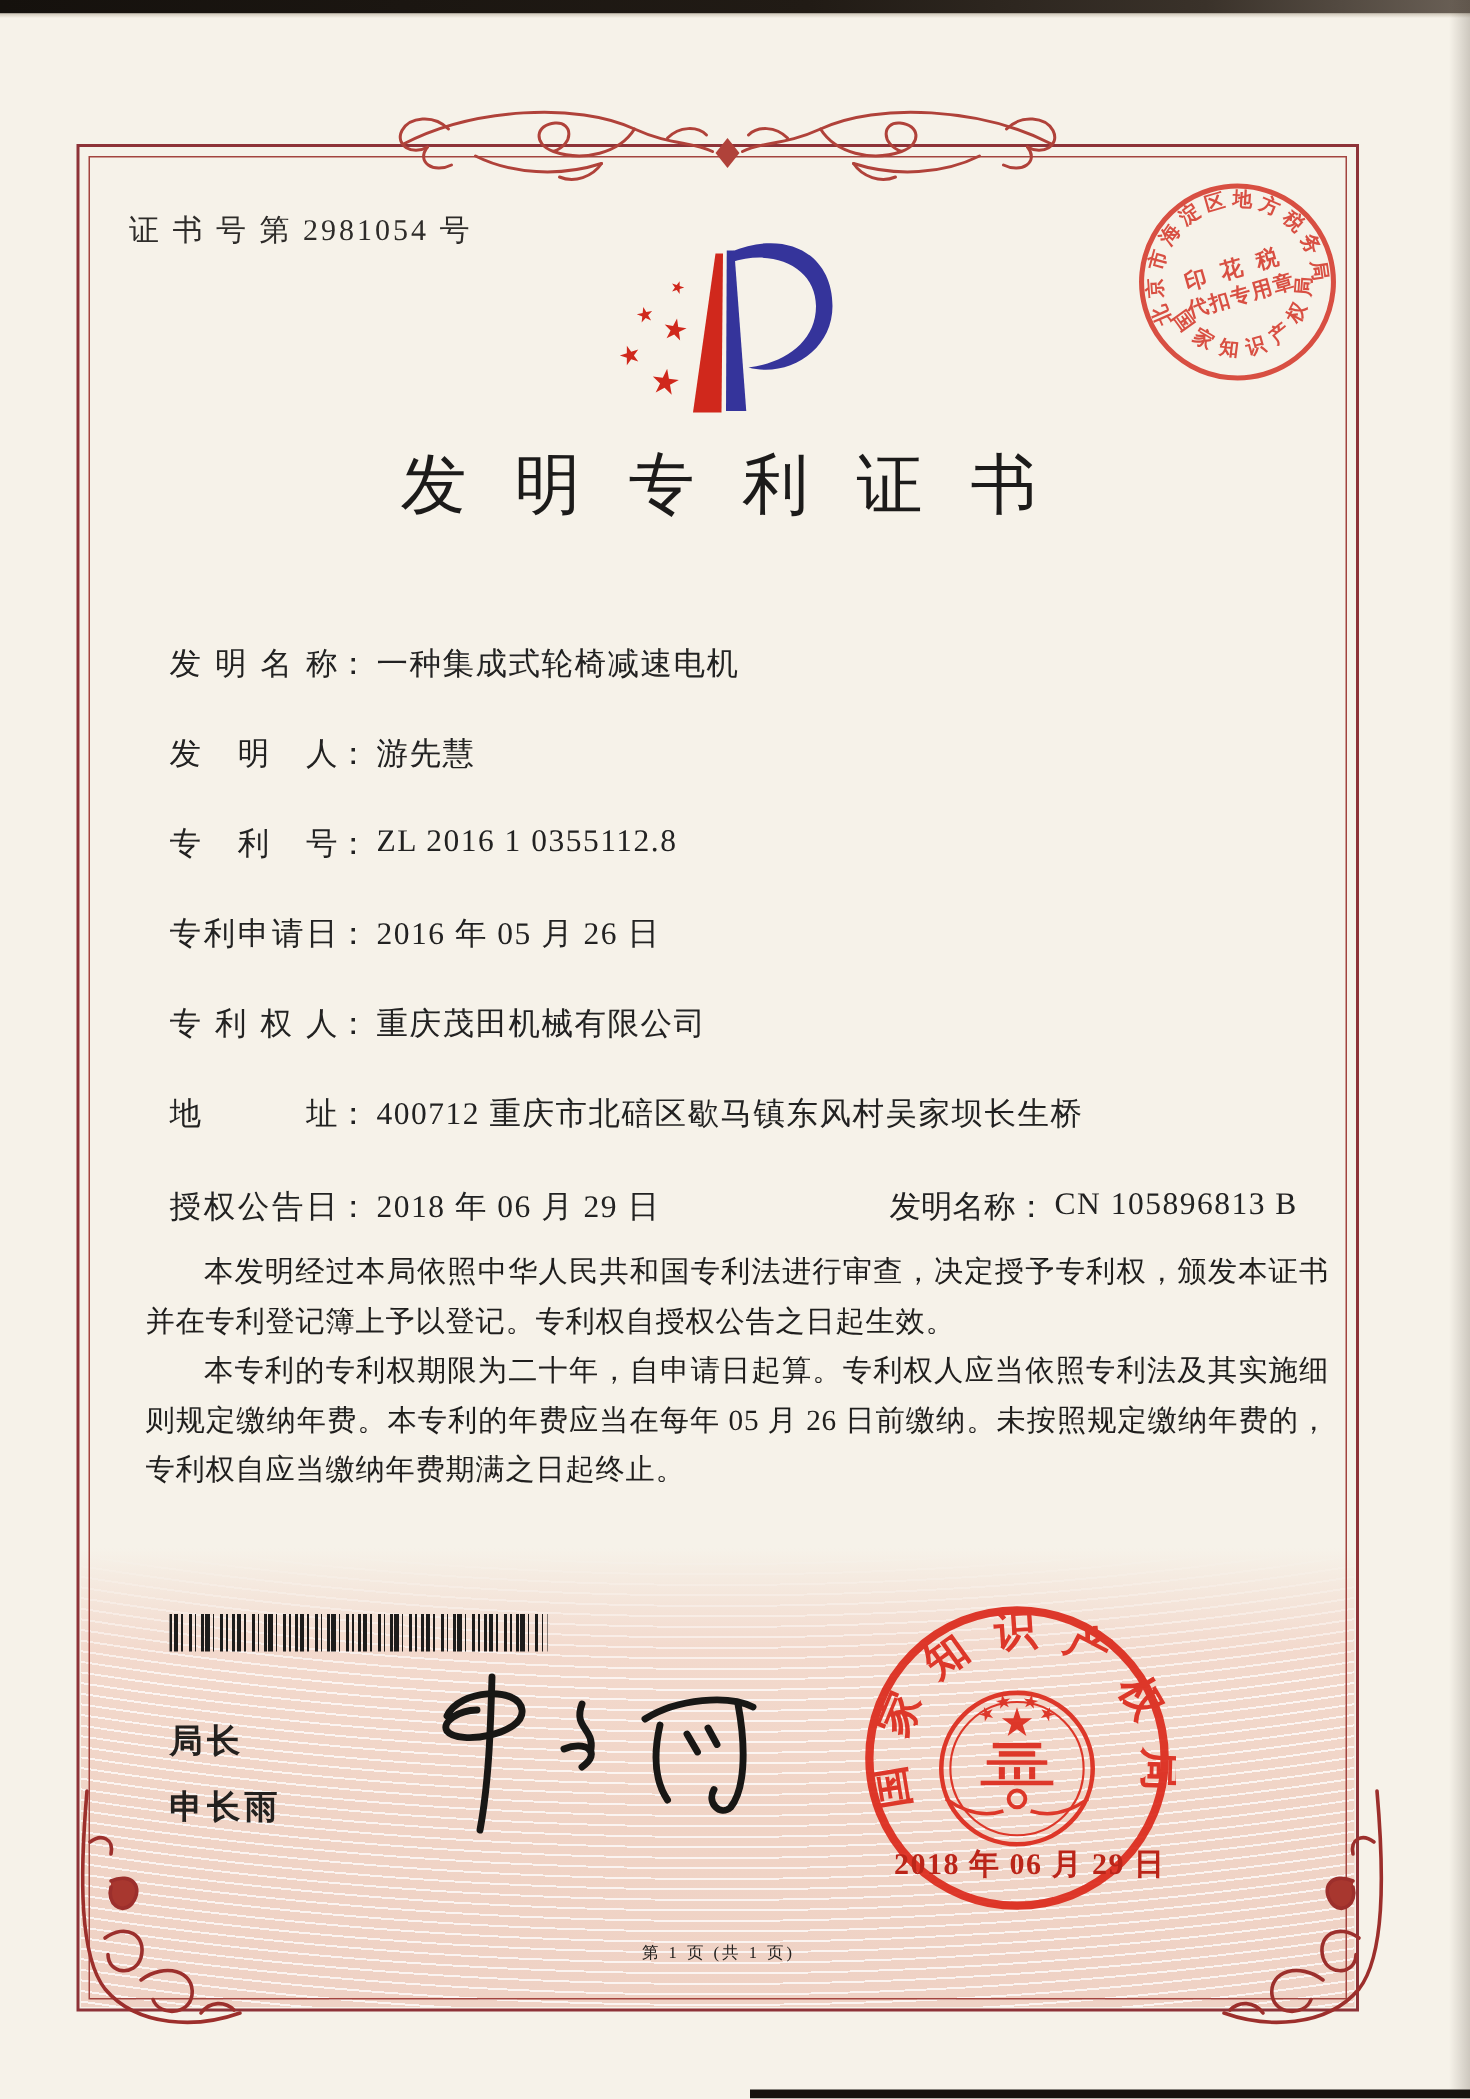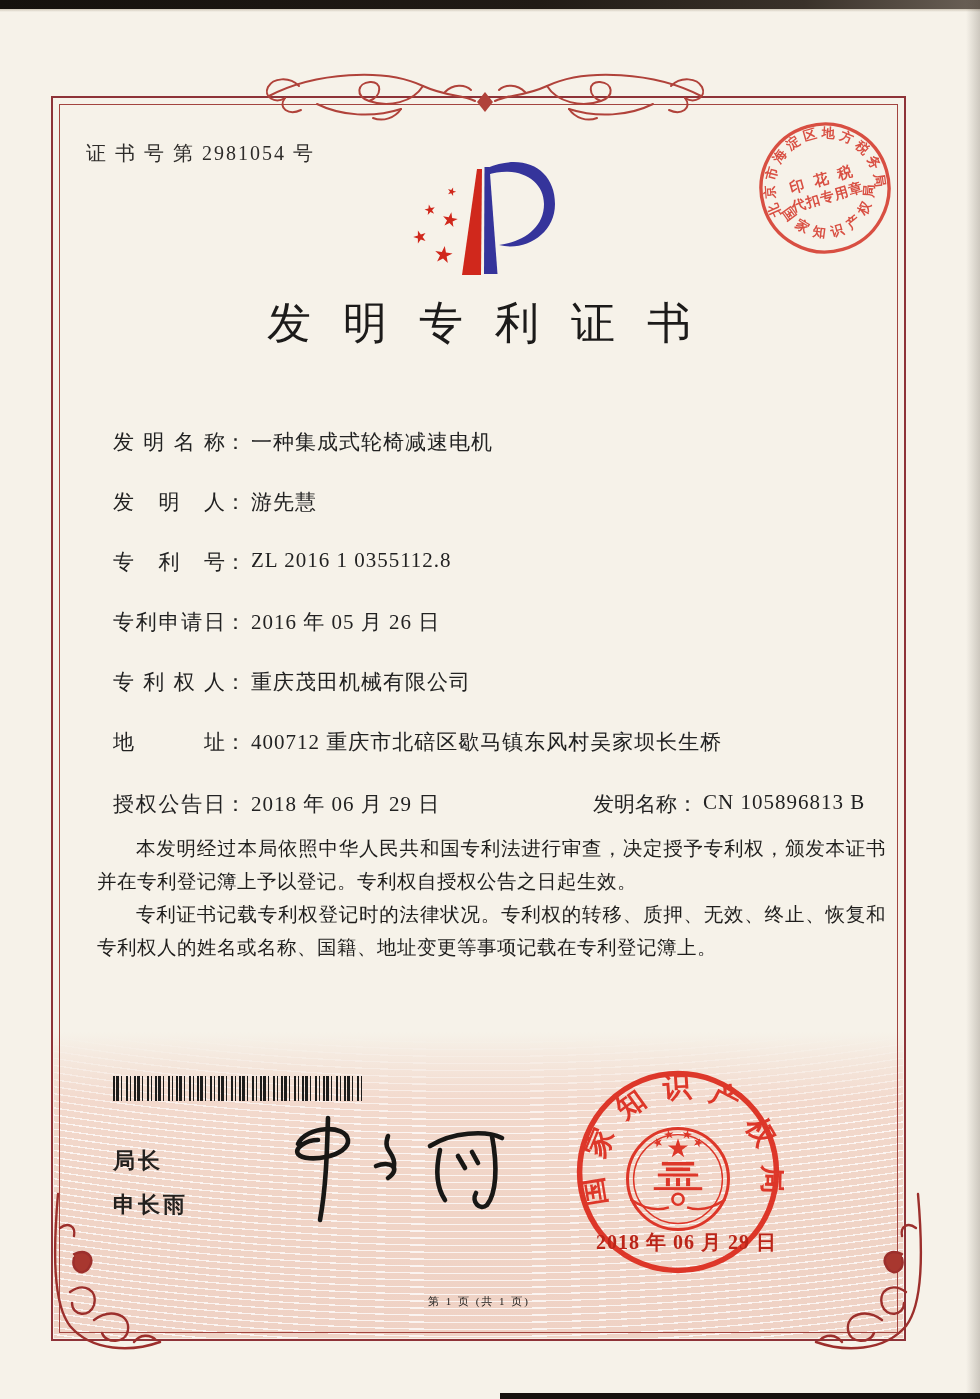--- a/index.html
+++ b/index.html
@@ -175,21 +175,21 @@
 
 <div class="abs frow" style="top:790px;">
   <span class="flabel">授权公告日</span><span class="fcolon">：</span><span class="fvalue">2018 年 06 月 29 日</span>
   <span class="grant2">
     <span>发明名称</span><span>：</span><span class="fvalue">CN 105896813 B</span>
   </span>
 </div>
 
 <div class="abs paras">
   <p>本发明经过本局依照中华人民共和国专利法进行审查，决定授予专利权，颁发本证书并在专利登记簿上予以登记。专利权自授权公告之日起生效。</p>
-  <p>专利证书记载专利权登记时的法律状况。专利权的转移、质押、无效、终止、恢复和专利权人的姓名或名称、国籍、地址变更等事项记载在专利登记簿上。</p>
+  <p>本专利的专利权期限为二十年，自申请日起算。专利权人应当依照专利法及其实施细则规定缴纳年费。本专利的年费应当在每年 05 月 26 日前缴纳。未按照规定缴纳年费的，专利权自应当缴纳年费期满之日起终止。</p>
 </div>
 
 <div class="abs barcode"></div>
 
 <div class="abs director" style="top:1146px;">局长</div>
 <div class="abs director" style="top:1190px;text-align:right;">申长雨</div>
 
 <svg class="abs" style="left:248px;top:1108px;" width="270" height="130" viewBox="0 0 270 130">
   <g stroke="#181715" fill="none" stroke-width="4.6" stroke-linecap="round" stroke-linejoin="round">
     <path d="M80,10 C79,44 78,80 72,112"></path>

